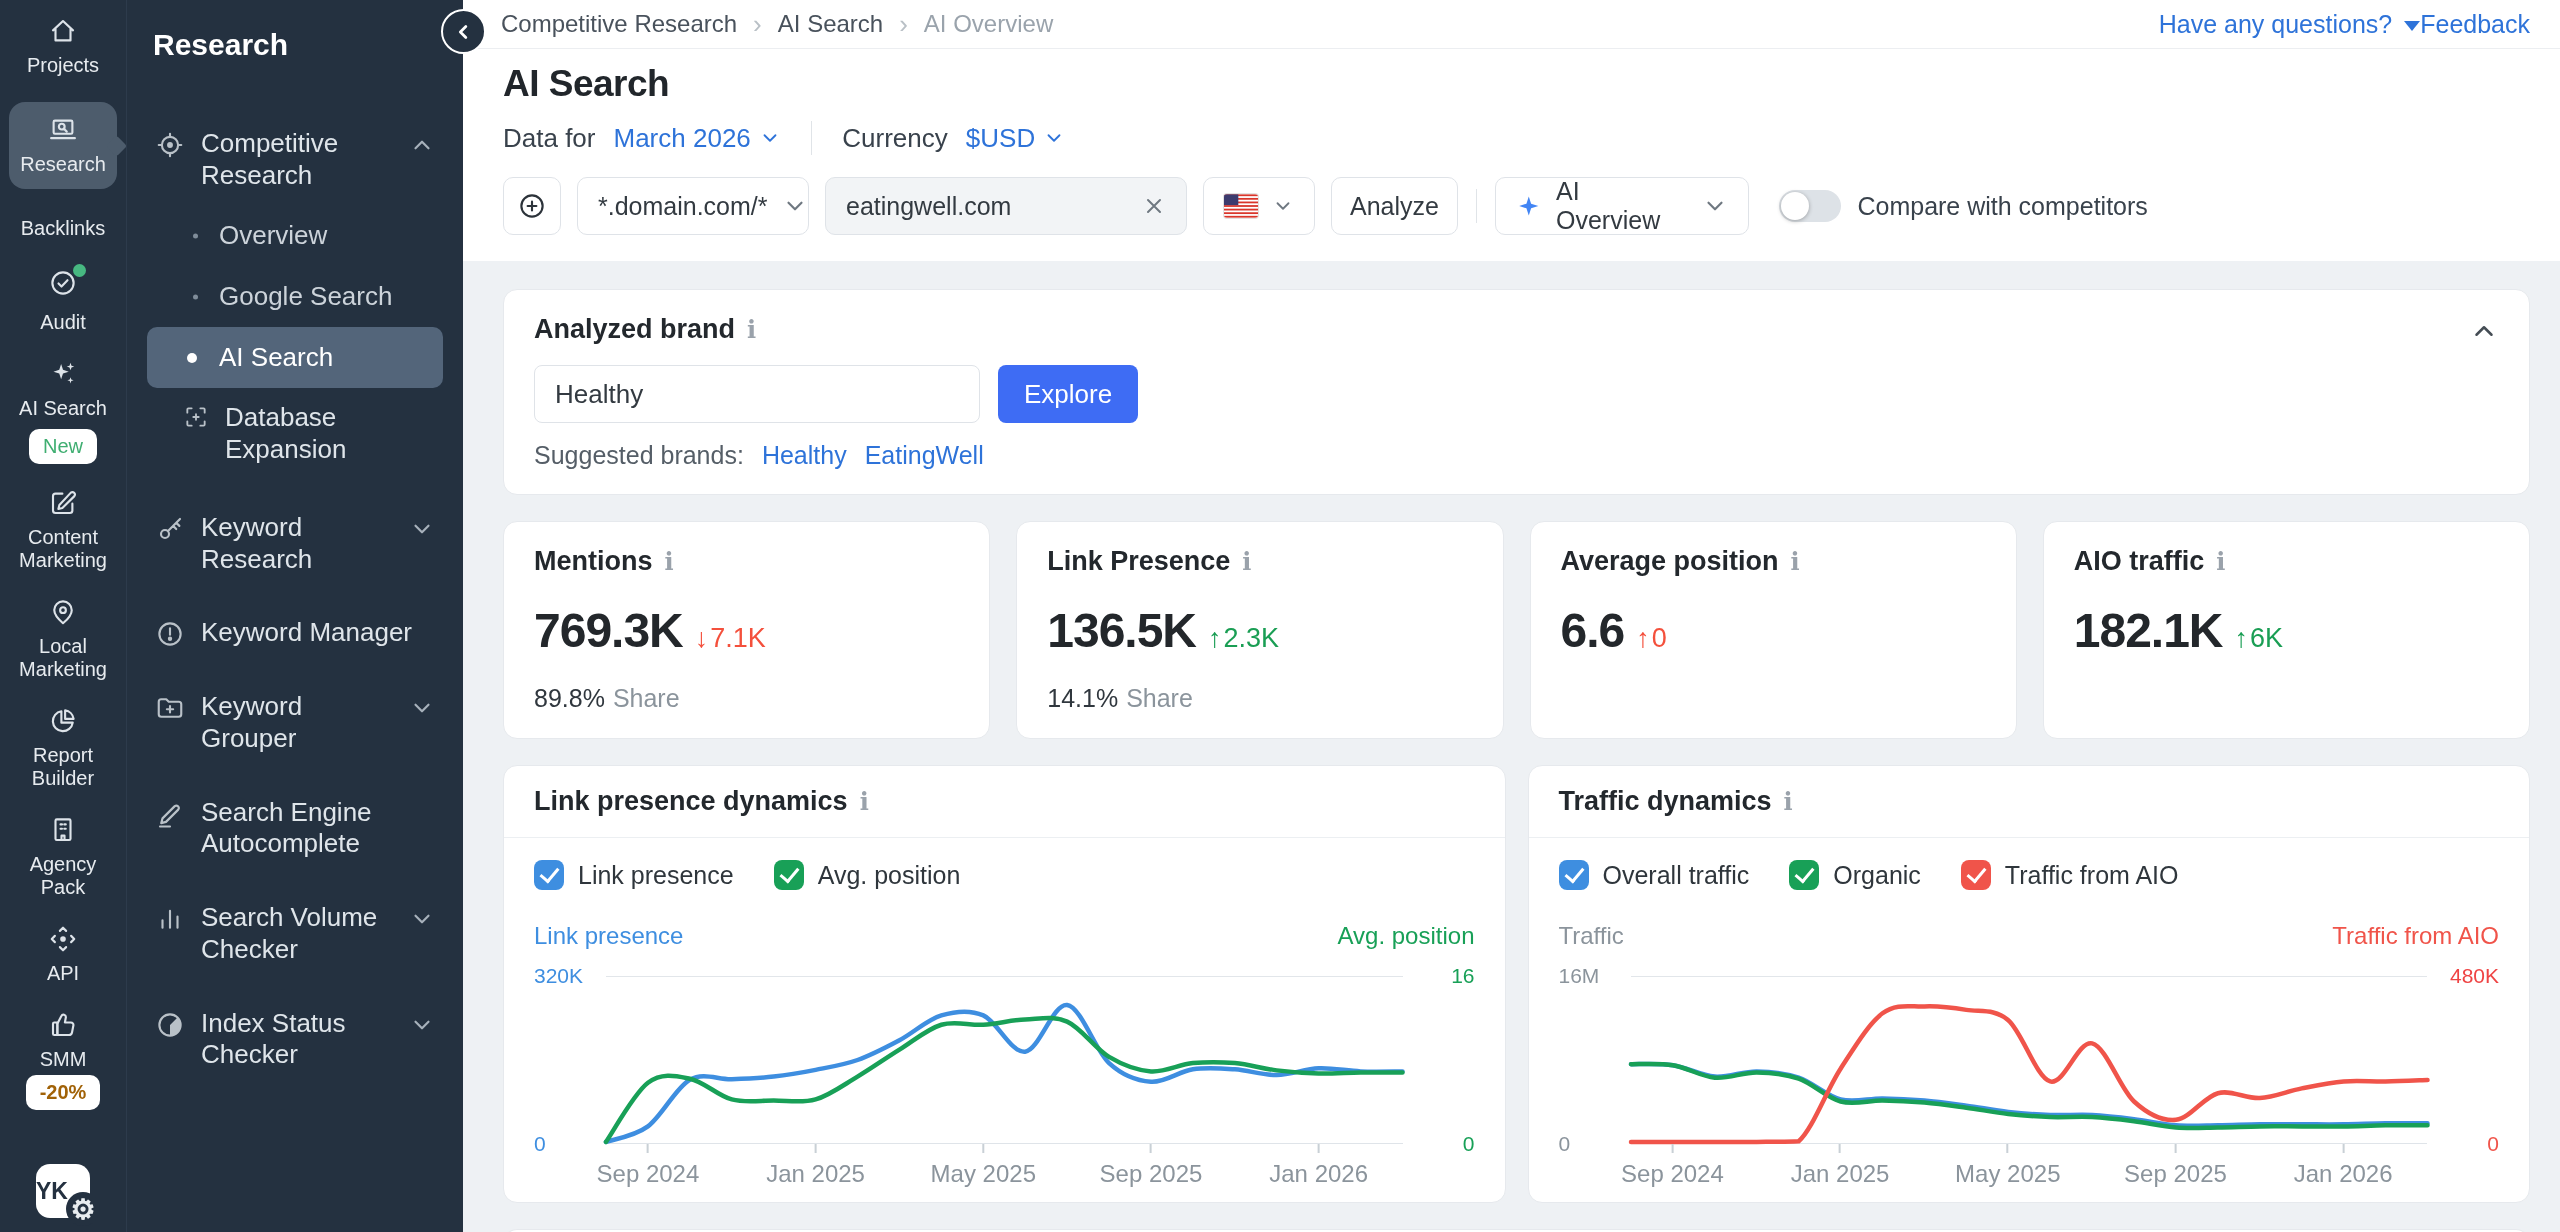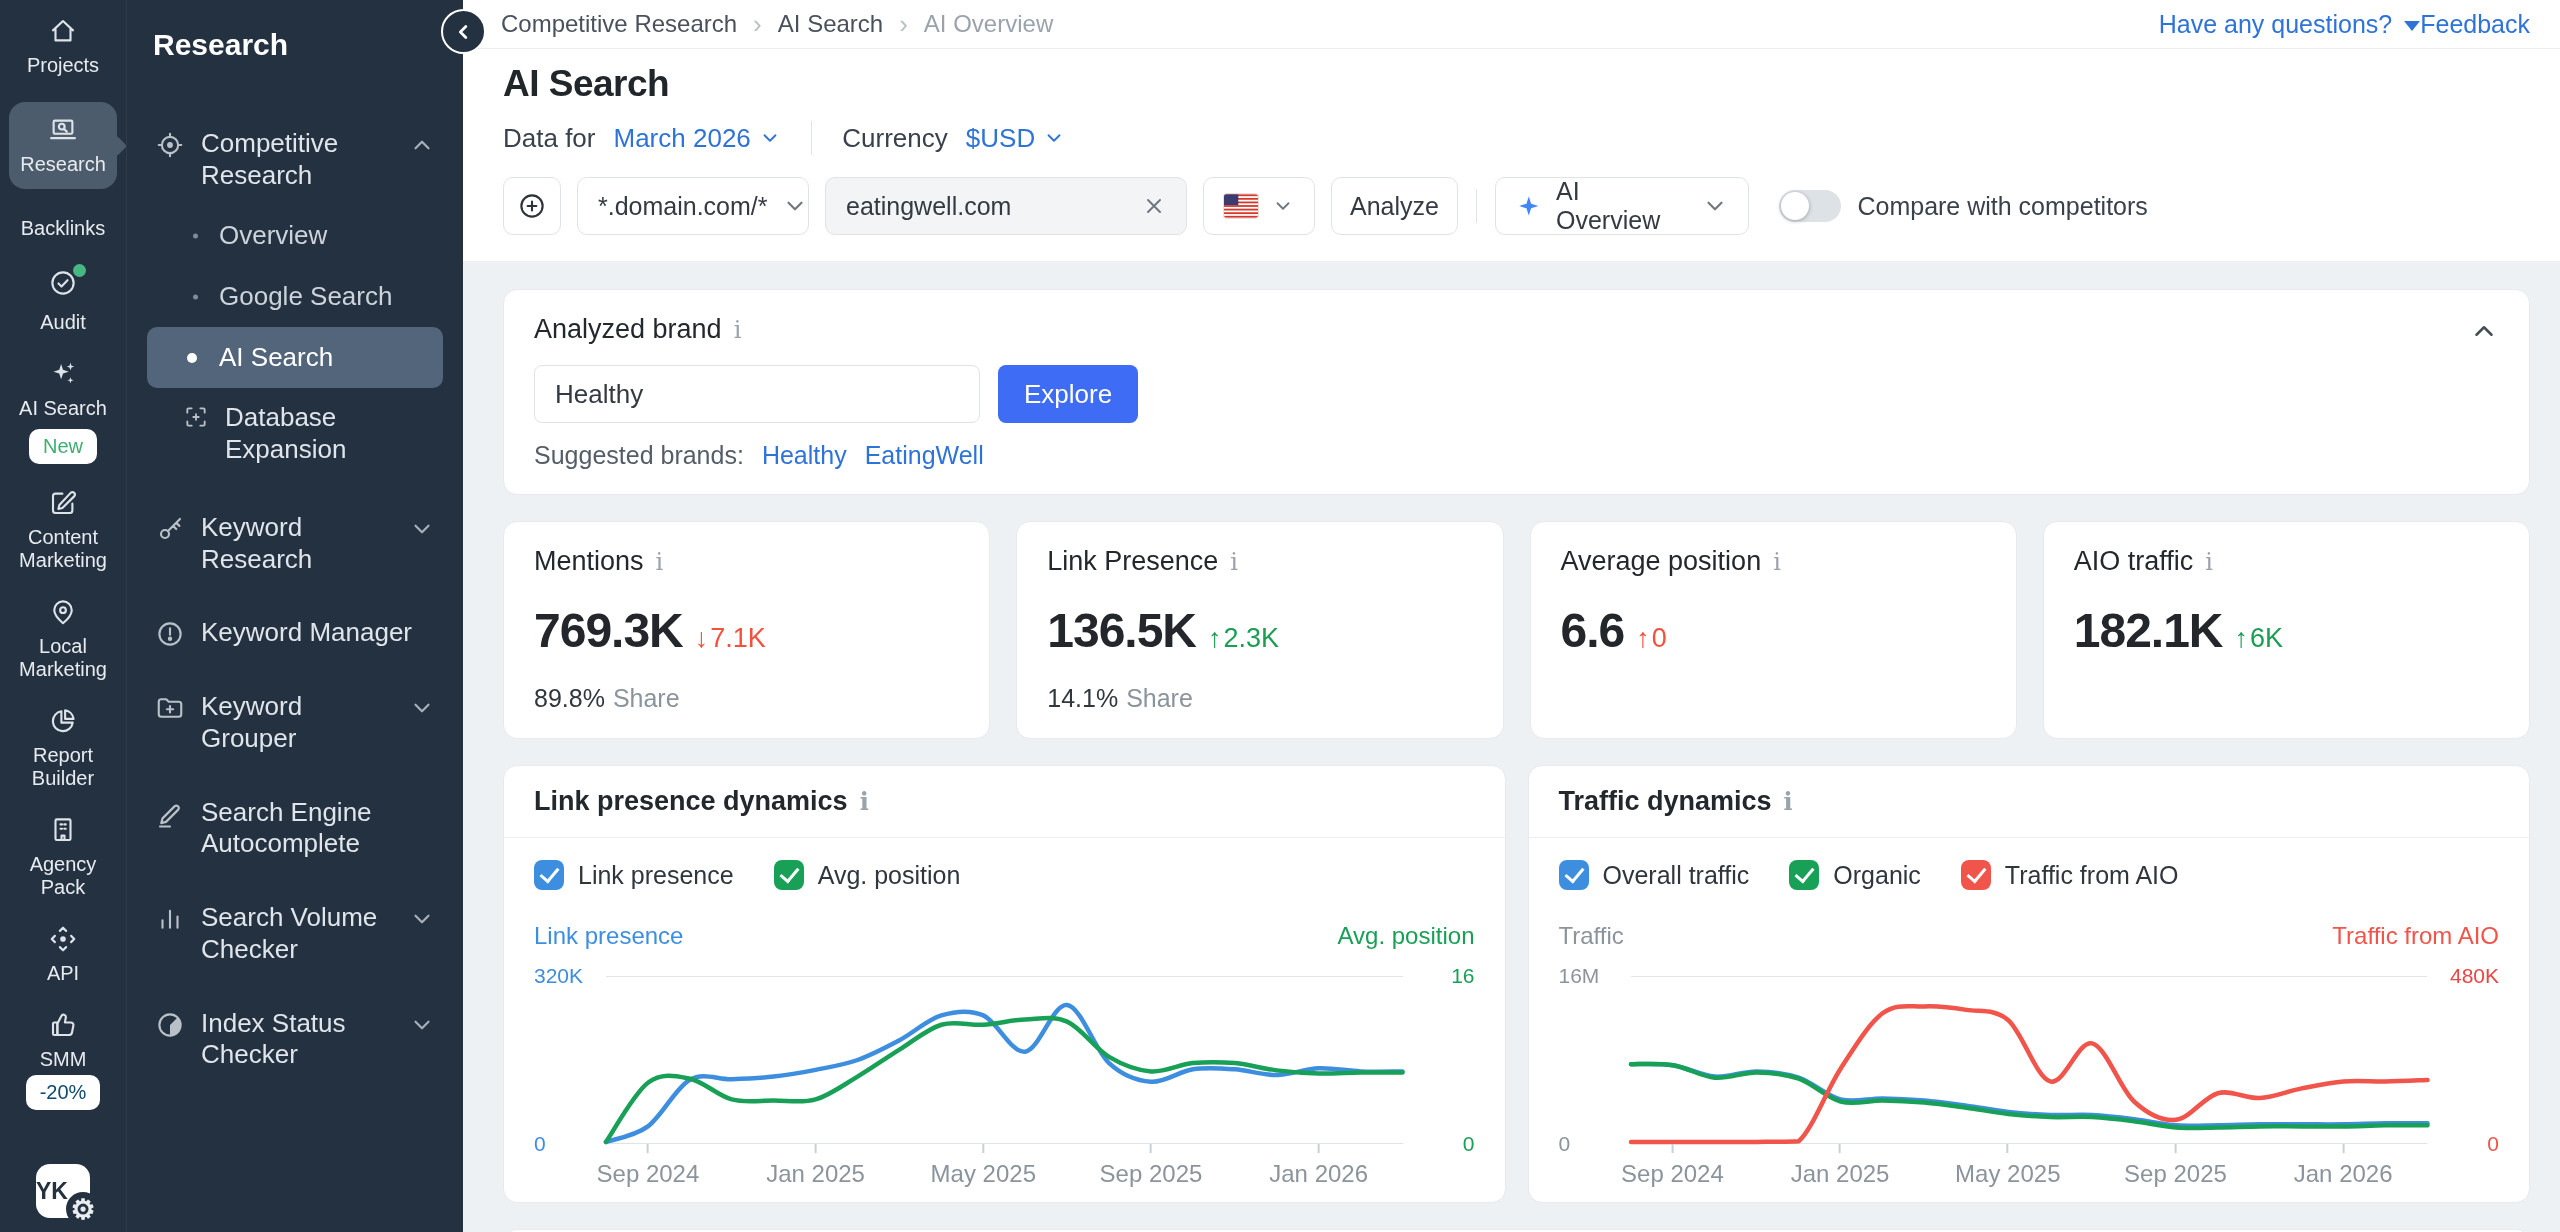--- a/index.html
+++ b/index.html
@@ -10,21 +10,21 @@
   .up{transform:rotate(180deg)}
   
   .rail{width:127px;background:#243140;color:#dde3e9;display:flex;flex-direction:column;align-items:center;padding:16px 8px 14px;border-right:1px solid #2d3b4c;flex:none}
   .ritem{display:flex;flex-direction:column;align-items:center;gap:8px;font-size:20px;line-height:1.15;text-align:center;margin-bottom:25px;cursor:pointer}
   .ritem .lbl{color:#e7ebef}
   .ritem.active{background:#4d5c6c;border-radius:16px;padding:13px 10px;width:108px;position:relative;margin-bottom:22px}
   .ritem.active::after{content:'';position:absolute;right:-7px;top:50%;width:15px;height:15px;background:#4d5c6c;transform:translateY(-50%) rotate(45deg);border-radius:3px}
   .ritem.textonly{margin-top:6px;margin-bottom:28px}
   .badge{background:#fff;border-radius:10px;font-size:20px;padding:6px 14px;margin-top:-16px;margin-bottom:24px}
   .badge.new{color:#3fae71}
-  .badge.sale{color:#0c4a6e;font-weight:400}
+  .badge.sale{color:#a16207;font-weight:700}
   .audit-wrap{position:relative}
   .audit-dot{position:absolute;top:-4px;right:-8px;width:13px;height:13px;border-radius:50%;background:#47b881}
   .rail-spacer{flex:1}
   .avatar{position:relative;width:54px;height:54px;background:#fff;border-radius:14px;color:#243140;font-weight:700;font-size:23px;display:flex;align-items:center;cursor:pointer}
   .avatar .gear{position:absolute;right:-10px;bottom:-8px;font-size:28px;color:#e8ecef;background:#243140;border-radius:50%;width:34px;height:34px;display:flex;align-items:center;justify-content:center}
   .gear::after{content:"⚙"}
   
   .subnav{width:336px;background:#243140;color:#dfe5ea;padding:24px 20px;display:flex;flex-direction:column;flex:none}
   .subnav h2{font-size:30px;font-weight:700;color:#fff;margin:4px 0 52px 6px}
   .nitem{display:flex;align-items:flex-start;gap:16px;padding:14px 8px;font-size:26px;line-height:1.22;color:#dfe5ea;cursor:pointer}
@@ -64,21 +64,21 @@
   .spark{color:#4285f4;width:26px;height:26px}
   .togglerow{display:flex;align-items:center;gap:16px;margin-left:14px;font-size:25px;color:#39424c}
   .switch{width:62px;height:32px;background:#dde2e7;border-radius:16px;position:relative;cursor:pointer;flex:none}
   .switch::after{content:'';position:absolute;left:2px;top:2px;width:28px;height:28px;background:#fff;border-radius:50%;box-shadow:0 1px 4px rgba(0,0,0,.3)}
   .content{flex:1;background:#eef1f4;padding:28px 30px 0 40px;display:flex;flex-direction:column;gap:26px;overflow:hidden}
   .card{background:#fff;border:1.5px solid #e6e9ed;border-radius:14px}
   .info{font-family:"DejaVu Serif",serif;color:#9aa2ab;font-size:24px;cursor:pointer}
   .info::after{content:"i"}
   
   .brandcard{padding:24px 30px;position:relative}
-  .cardtitle{font-size:27px;font-weight:400;color:#23282d;display:flex;align-items:center;gap:12px}
+  .cardtitle{font-size:27px;font-weight:700;color:#23282d;display:flex;align-items:center;gap:12px}
   .brandrow{display:flex;align-items:center;gap:18px;margin-top:20px}
   .brandinput{width:446px;height:58px;border:1.5px solid #dfe3e8;border-radius:8px;padding:0 20px;font-size:26px;color:#333a41;font-family:inherit;background:#fff}
   .explore{height:58px;padding:0 26px;background:#3e6cf4;color:#fff;border:none;border-radius:8px;font-size:26px;font-family:inherit;cursor:pointer}
   .suggested{display:flex;gap:18px;font-size:25px;color:#555e67;margin-top:18px;align-items:center}
   .suggested a{color:#2e73d9;text-decoration:none;cursor:pointer}
   .collapse-chev{position:absolute;right:30px;top:26px;color:#454d55;cursor:pointer}
   
   .metrics{display:grid;grid-template-columns:repeat(4,1fr);gap:26px}
   .mcard{padding:24px 30px}
   .mval{display:flex;align-items:baseline;gap:12px;margin-top:26px}

